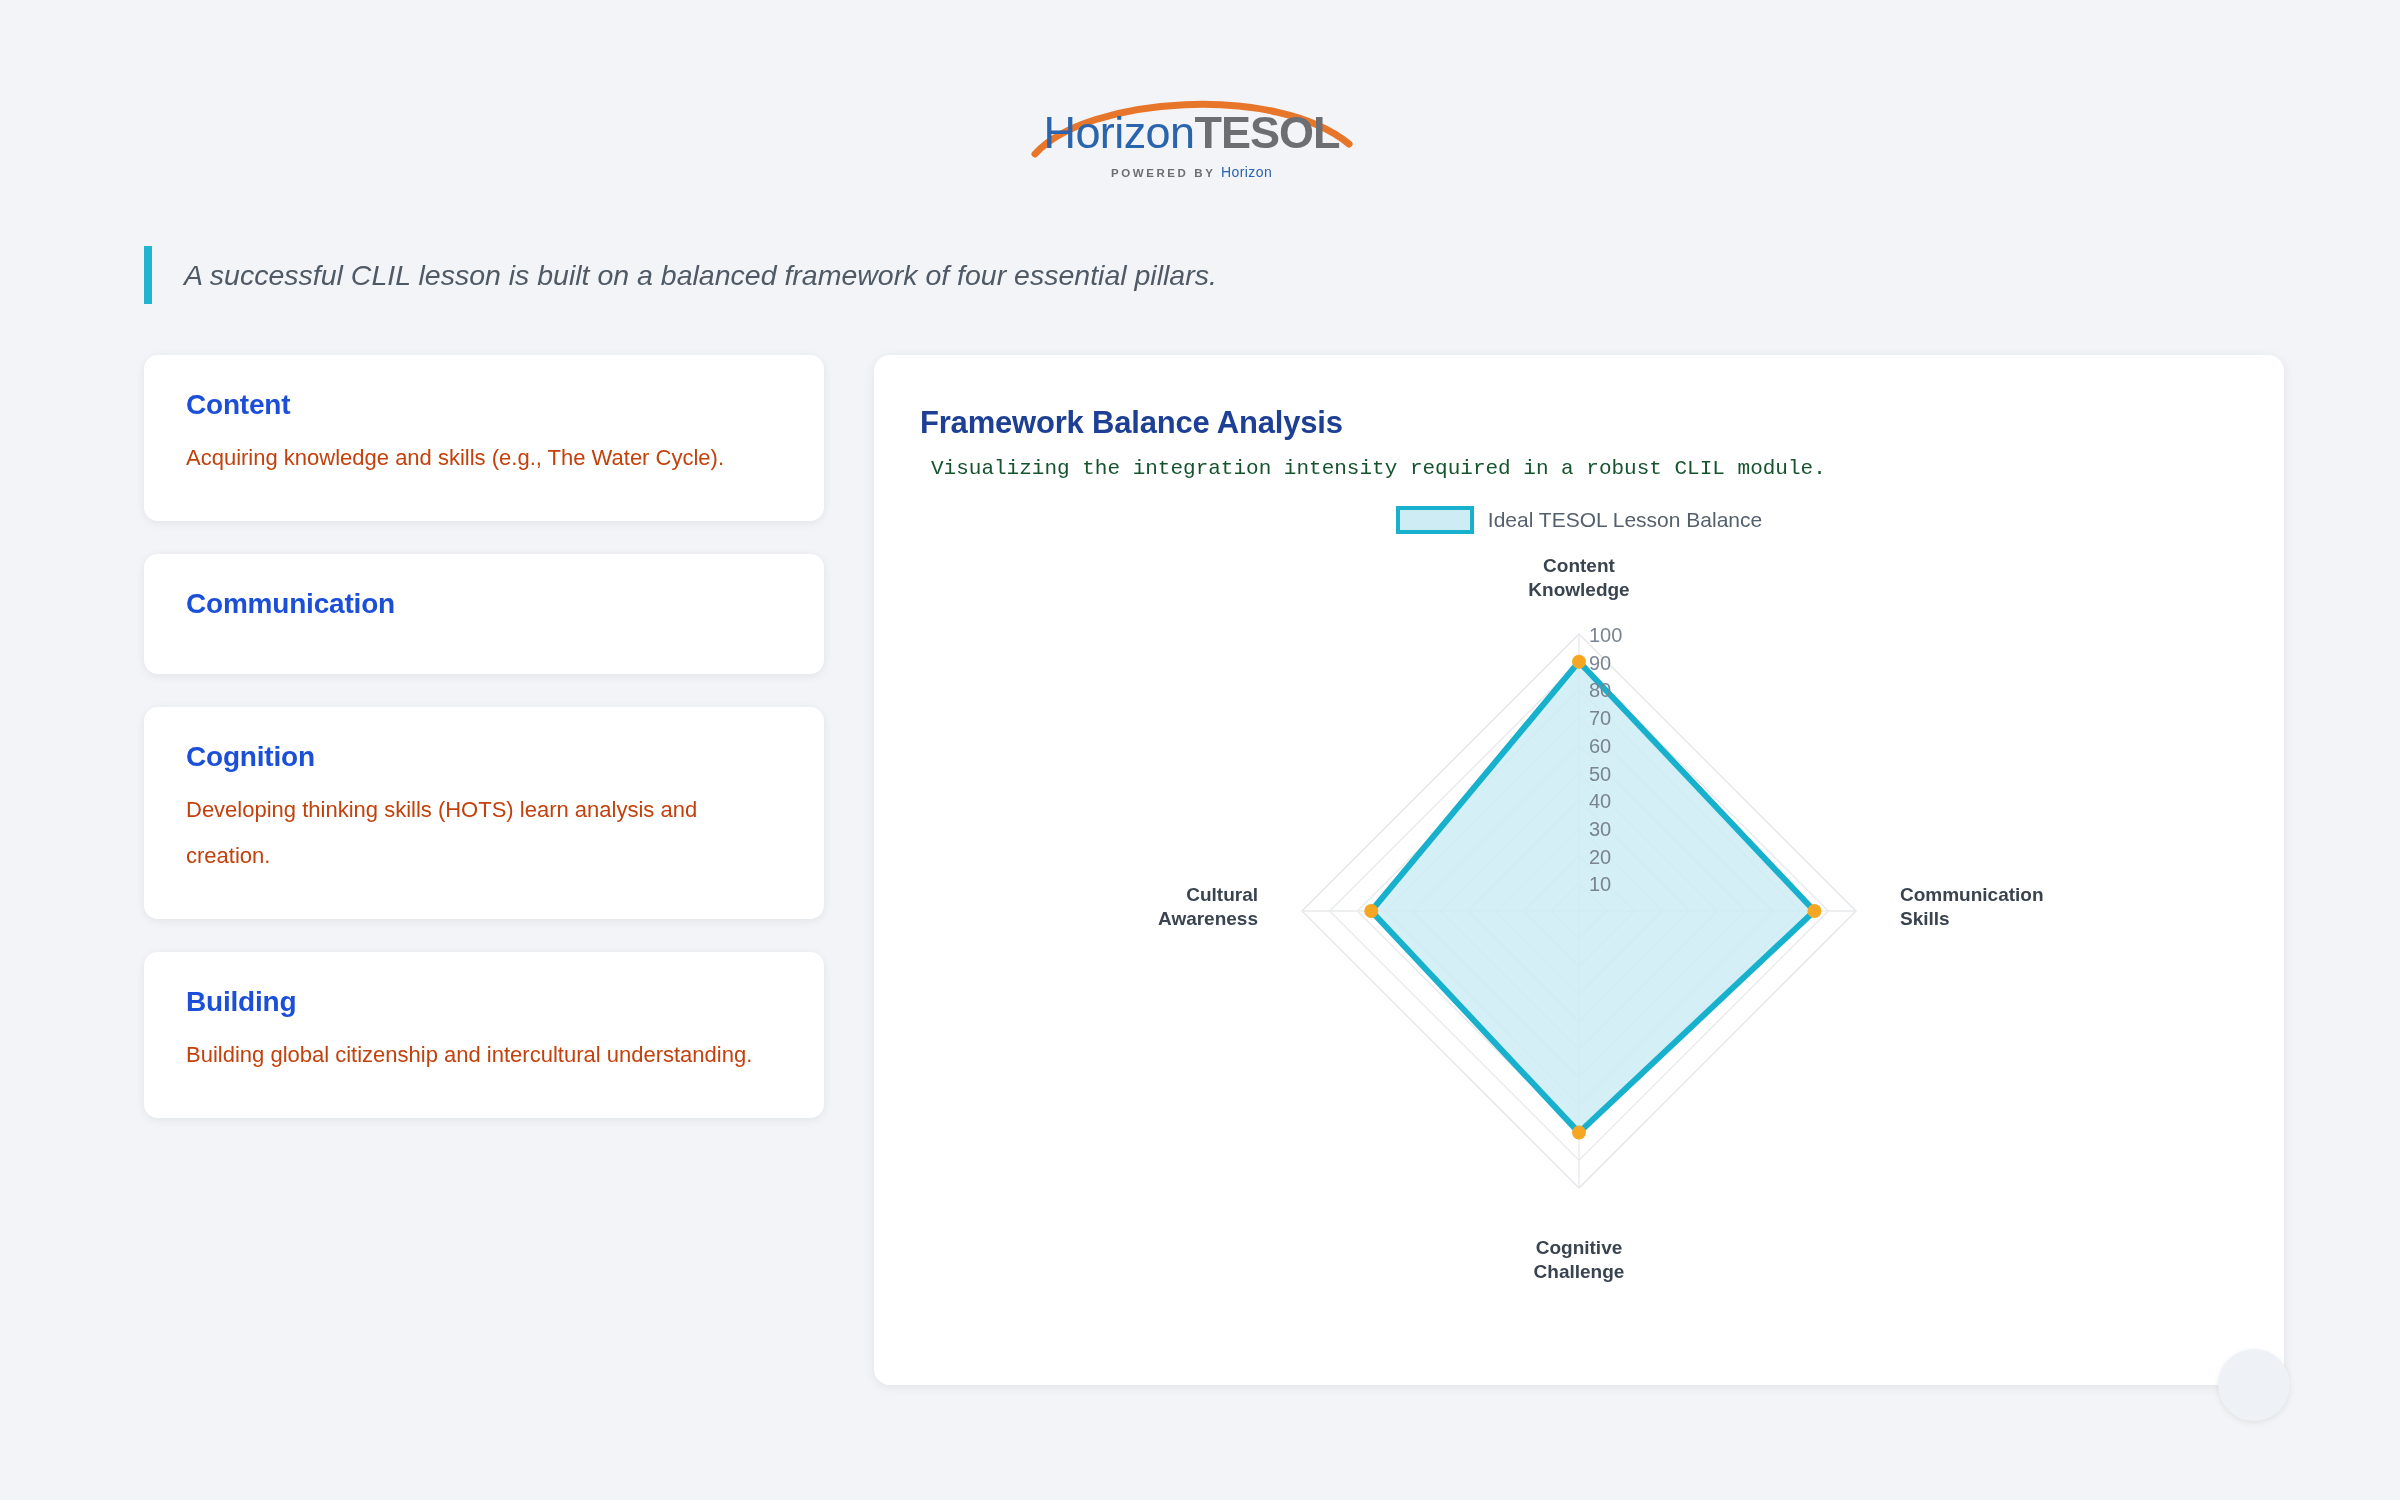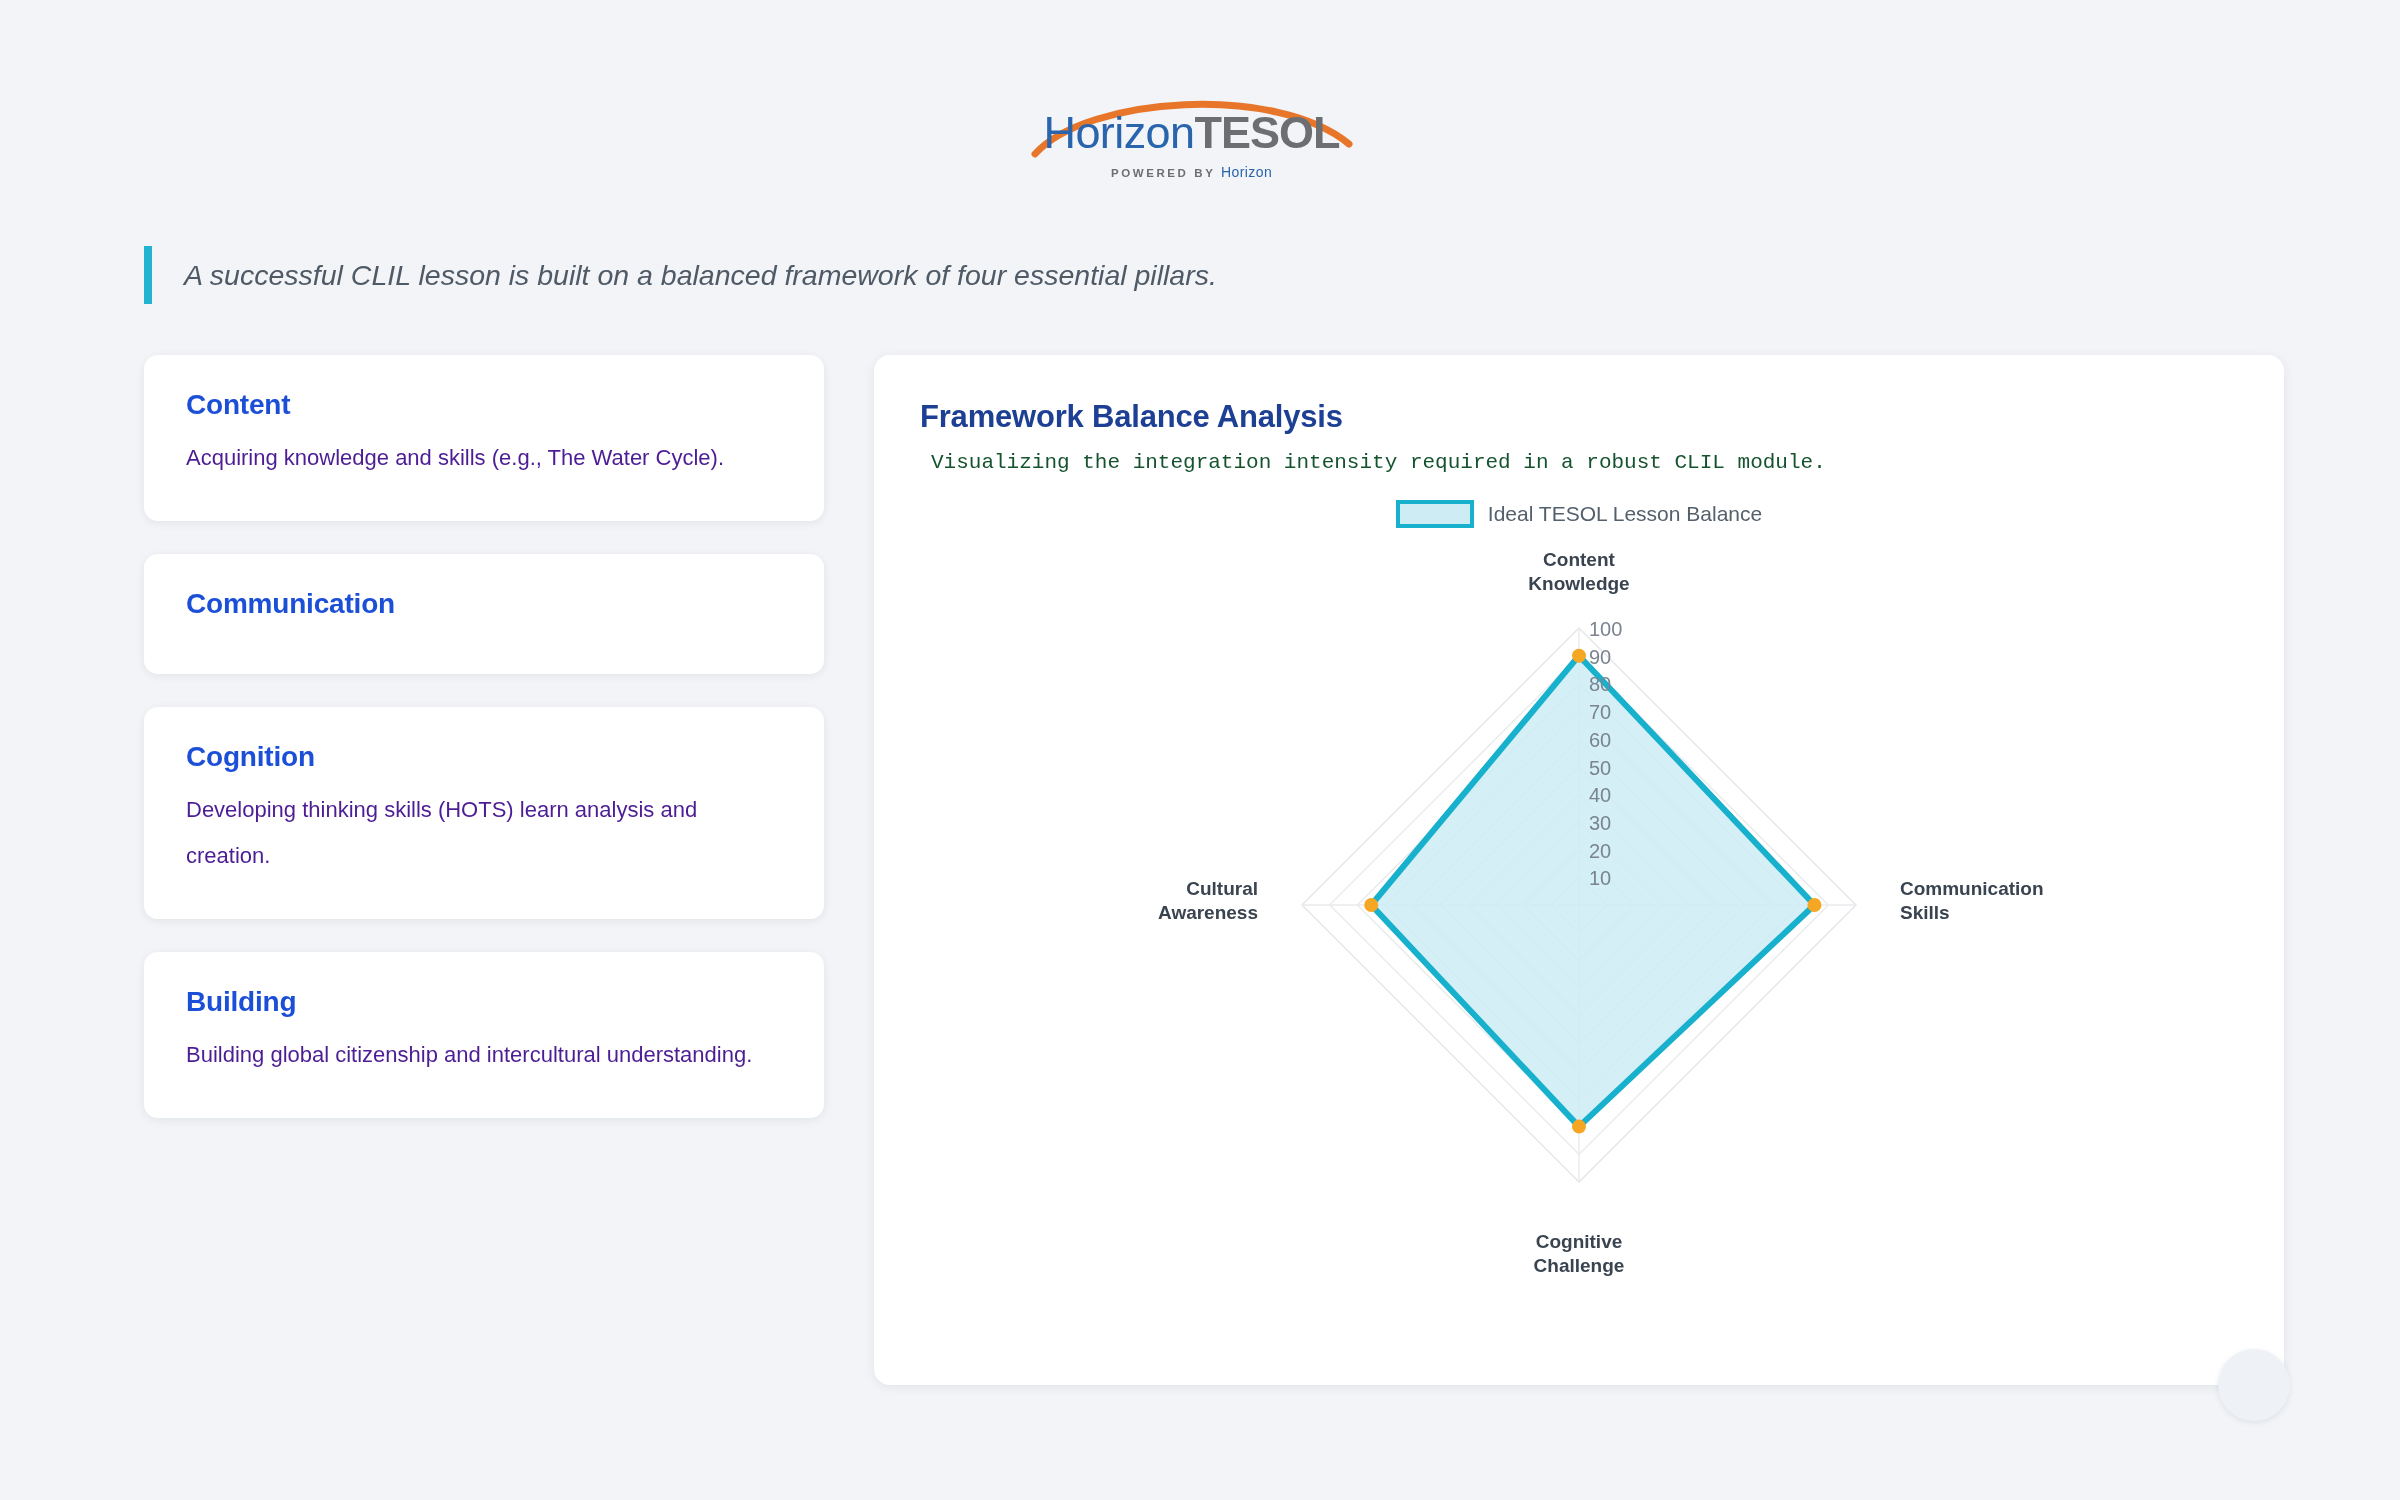--- a/index.html
+++ b/index.html
@@ -122,42 +122,42 @@
     box-sizing: border-box;
   }
   .pillar-title {
     color: #1b4fd8;
     font-size: 28px;
     font-weight: 700;
     margin: 0 0 14px 0;
     letter-spacing: -0.2px;
   }
   .pillar-desc {
-    color: #4c1d95;
+    color: #c2410c;
     font-size: 22px;
     line-height: 46px;
     margin: 0;
   }
 
   
   .chart-panel {
     position: relative;
     width: 1410px;
     background: #ffffff;
     border-radius: 16px;
     box-shadow: 0 2px 12px rgba(16,24,40,0.07);
     padding: 44px 46px 50px 46px;
     box-sizing: border-box;
     height: 1030px;
   }
   .chart-title {
     color: #1d3f94;
     font-size: 31px;
     font-weight: 700;
-    margin: 0 0 16px 0;
+    margin: 6px 0 16px 0;
     letter-spacing: -0.2px;
   }
   .chart-sub {
     color: #14532d;
     font-size: 21px;
     margin: 11px;
     font-family: Liberation Mono, monospace;
   }
   .chart-area {
     position: relative;

